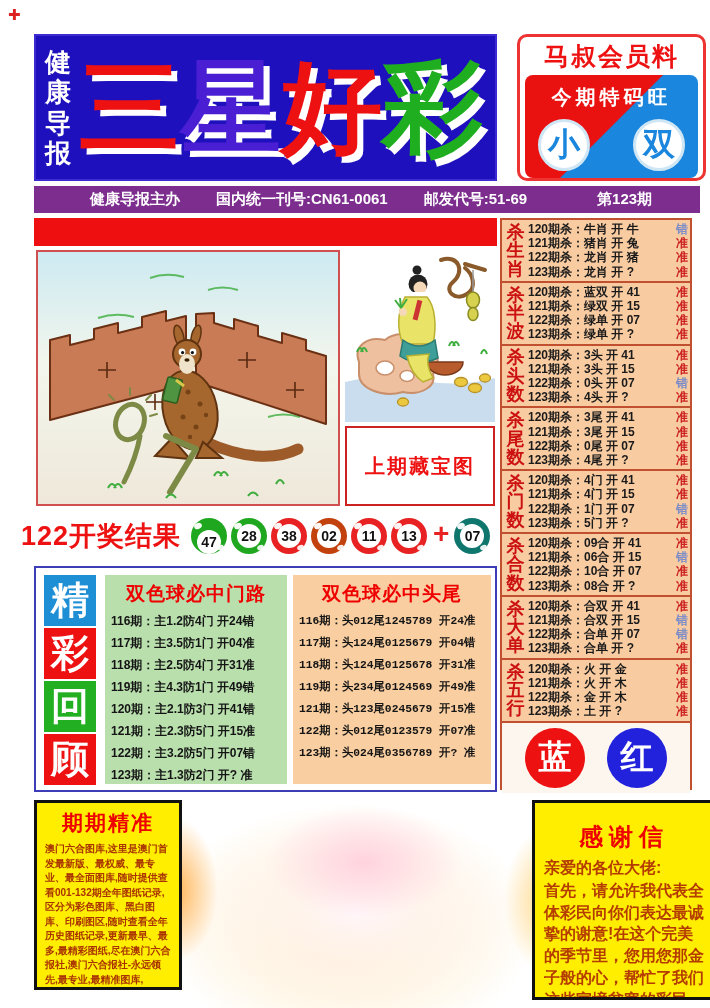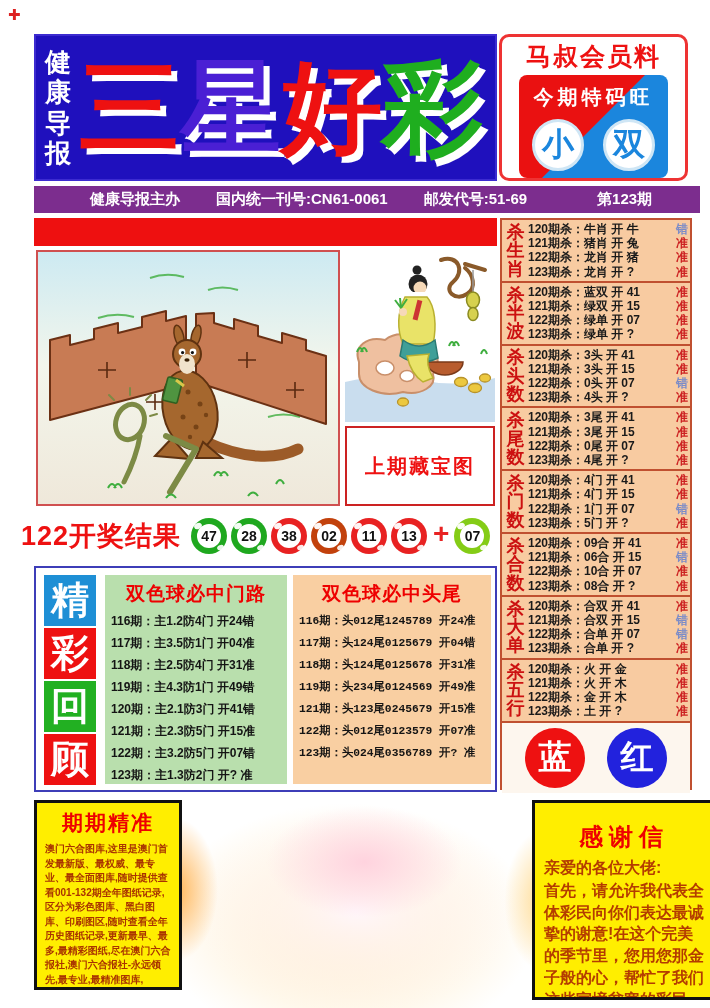--- a/index.html
+++ b/index.html
@@ -13,22 +13,22 @@
   
   .masthead{left:34px;top:34px;width:463px;height:147px;background:#1f10bd;
             border:2px solid #3c2bd0;box-sizing:border-box;display:flex;align-items:center;}
   .pub-vert{width:30px;margin-left:9px;color:#fff;font-weight:bold;font-size:26px;
             line-height:1.16;word-break:break-all;}
   .title-chars{flex:1;display:flex;justify-content:space-between;align-items:center;
                padding:0 16px 0 8px;font-size:101px;font-weight:bold;line-height:1;}
   .title-chars span{text-shadow:6px 6px 0 #ffffff;}
 
   
-  .member{left:499px;top:34px;width:189px;height:147px;background:#fff;
-          border:3px solid #e33;border-radius:10px;box-sizing:border-box;padding:2px 17px;}
+  .member{left:517px;top:34px;width:189px;height:147px;background:#fff;
+          border:3px solid #e33;border-radius:10px;box-sizing:border-box;padding:2px 5px;}
   .member-title{color:#ee1111;font-size:25px;font-weight:bold;text-align:center;letter-spacing:2px;margin-top:1px;}
   .member-split{position:relative;margin-top:2px;height:103px;border-radius:8px;
                 background:linear-gradient(135deg,#ea1111 49.6%,#1b86dd 50.4%);overflow:hidden;}
   .member-sub{position:absolute;top:9px;width:100%;text-align:center;color:#fff;
               font-size:20px;font-weight:bold;letter-spacing:4px;}
   .member-picks{position:absolute;bottom:7px;left:0;width:100%;display:flex;
                 justify-content:space-between;padding:0 13px;box-sizing:border-box;}
   .pick-circle{width:52px;height:52px;border-radius:50%;background:#fff;border:3px solid #cfe6f5;
                box-sizing:border-box;display:flex;align-items:center;justify-content:center;
                color:#1b86dd;font-size:32px;font-weight:bold;}
@@ -275,21 +275,21 @@
 </div>
 
 <div class="abs treasure-box">
   <span class="treasure-label">上期藏宝图</span>
 </div>
 
 <div class="abs results">
   <span class="results-title">122开奖结果</span>
   <span style="display:inline-flex;">
 
-      <span class="ball" style="background-color: rgb(31, 168, 31);">
+      <span class="ball" style="background-color: rgb(31, 168, 31); align-items: flex-end;">
         <span class="ball-in">47</span>
       </span>
 
       <span class="ball" style="background-color: rgb(31, 168, 31);">
         <span class="ball-in">28</span>
       </span>
 
       <span class="ball" style="background-color: rgb(232, 34, 34);">
         <span class="ball-in">38</span>
       </span>
@@ -300,21 +300,21 @@
 
       <span class="ball" style="background-color: rgb(232, 34, 34);">
         <span class="ball-in">11</span>
       </span>
 
       <span class="ball" style="background-color: rgb(232, 34, 34);">
         <span class="ball-in">13</span>
       </span>
     </span>
   <span class="plus">+</span>
-  <span class="ball" style="background-color: #84cc16; text-align: right;">
+  <span class="ball" style="background-color: #0f766e; text-align: right;">
     <span class="ball-in">07</span>
   </span>
 </div>
 
 <div class="abs review">
   <div class="vblocks">
 
       <div class="vb" style="background-color: rgb(30, 143, 213);">精</div>
 
       <div class="vb" style="background-color: rgb(238, 17, 17);">彩</div>

